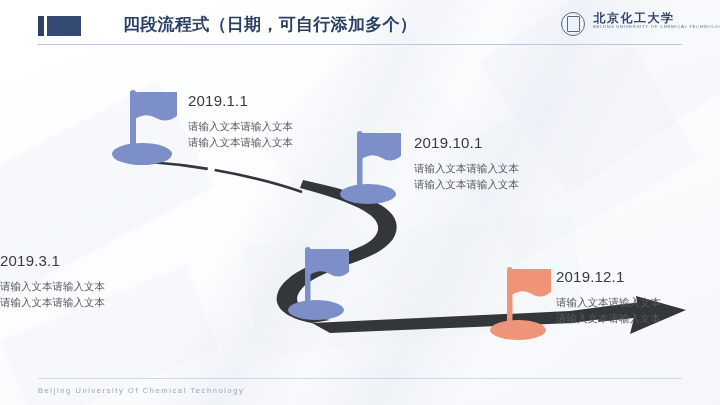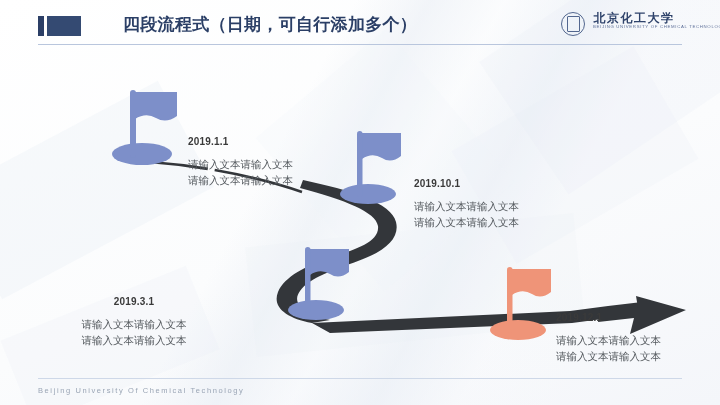--- a/index.html
+++ b/index.html
@@ -43,23 +43,23 @@
 
   
   .road{position:absolute;left:0;top:0;width:720px;height:405px;}
 
   
   .flag{position:absolute;}
   .flag svg{display:block;overflow:visible;}
 
   
   .ms{position:absolute;}
-  .ms .date{font-size:10px;font-weight:bold;color:#3a3a3a;margin-bottom:9px;letter-spacing:.2px;white-space:nowrap;margin-top:44px;}
+  .ms .date{font-size:15px;font-weight:normal;color:#3a3a3a;margin-bottom:9px;letter-spacing:.2px;white-space:nowrap;}
   .ms .line{font-size:10.5px;color:#555a5f;line-height:1.55;white-space:nowrap;}
-  .ms.right-align{text-align:center;}
+  .ms.right-align{text-align:left;}
 
   
   .ftr-rule{position:absolute;left:38px;top:378px;width:644px;height:1px;background:#ced8e8;}
   .ftr-left{position:absolute;left:38px;top:386px;font-size:7.5px;color:#9aa5b5;letter-spacing:1.6px;white-space:nowrap;}
   .ftr-right{position:absolute;right:28px;top:385px;font-size:8.5px;color:#9aa5b5;letter-spacing:2.6px;white-space:nowrap;}
 </style>
 </head>
 <body>
 
 <div class="slide">

